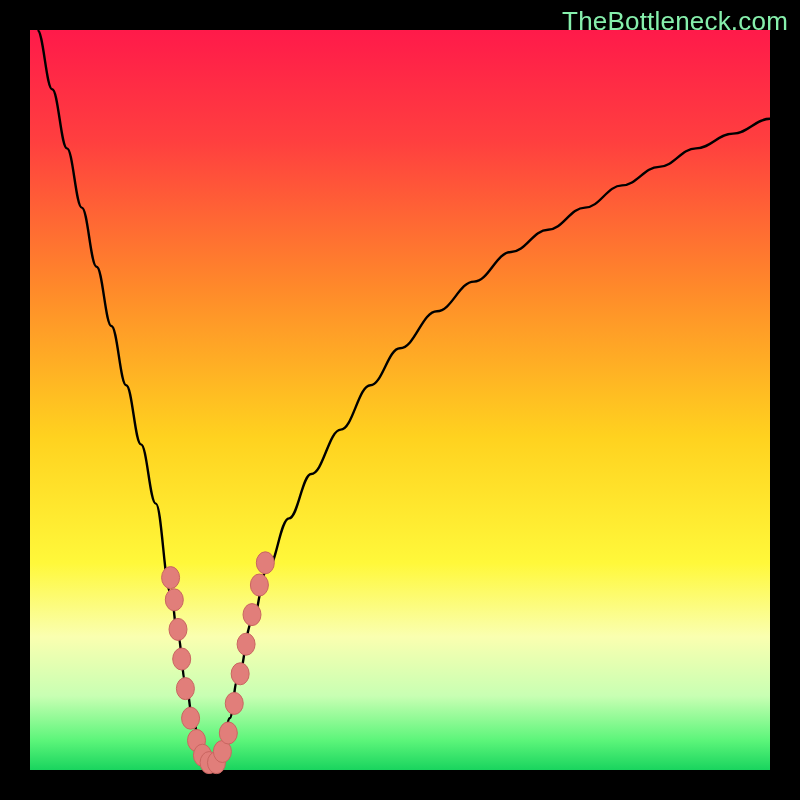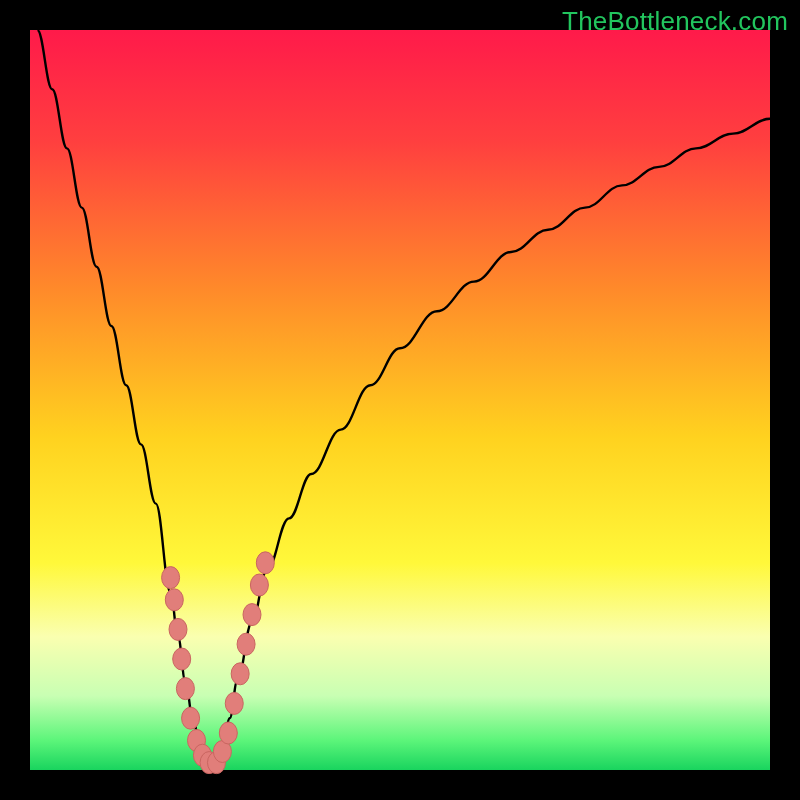--- a/index.html
+++ b/index.html
@@ -14,21 +14,21 @@
   .frame {
     position: relative;
     width: 800px;
     height: 800px;
     background: #000;
   }
   .watermark {
     position: absolute;
     top: 6px;
     right: 12px;
-    color: #22c55e;
+    color: #86efac;
     font-size: 26px;
     font-weight: 400;
     letter-spacing: 0.2px;
     z-index: 10;
   }
   svg {
     display: block;
   }
 </style>
 </head>

